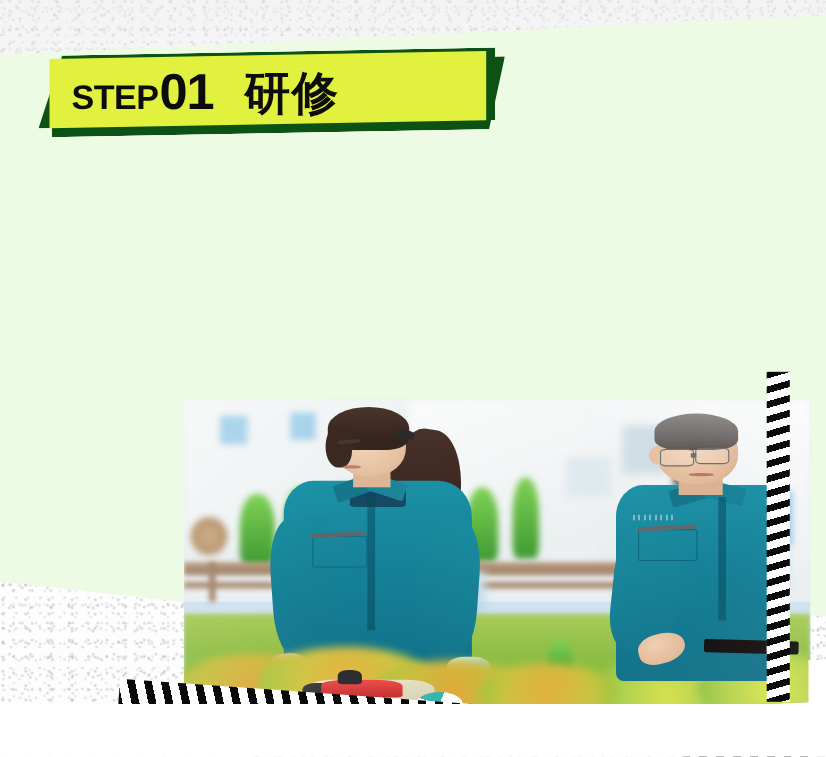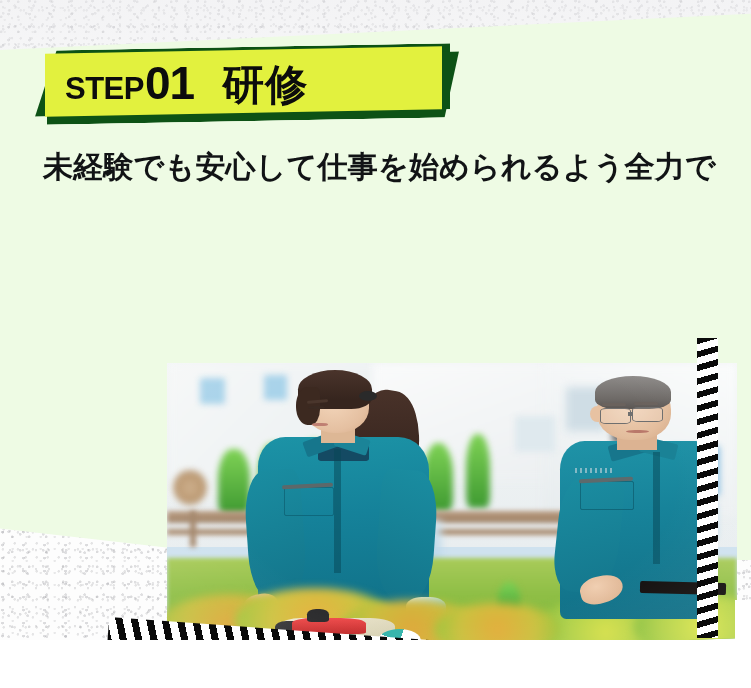--- a/index.html
+++ b/index.html
@@ -351,21 +351,20 @@
     <div class="banner">
       <div class="banner-inner">
         <span class="step-word">STEP</span>
         <span class="step-num">01</span>
         <span class="step-title">研修</span>
       </div>
     </div>
   </div>
 
   <div class="body-copy">
-    <p>未経験でも安心して仕事を始められるよう全力で</p>
   </div>
 
   <div class="photo-wrap">
     <div class="photo">
 
       <div class="ph-sky"></div>
       <div class="ph-bldg-a"></div>
       <div class="ph-bldg-b"></div>
       <div class="ph-bldg-c"></div>
       <div class="ph-win ph-w1"></div>

